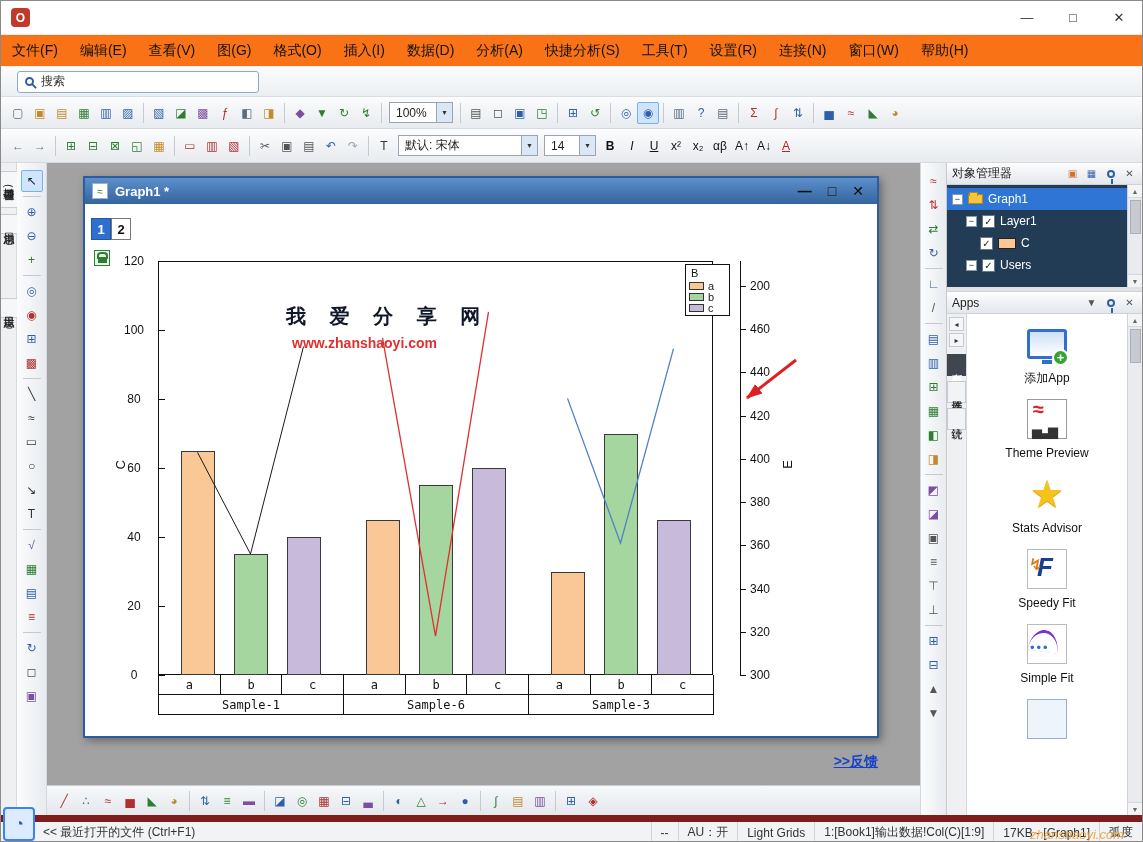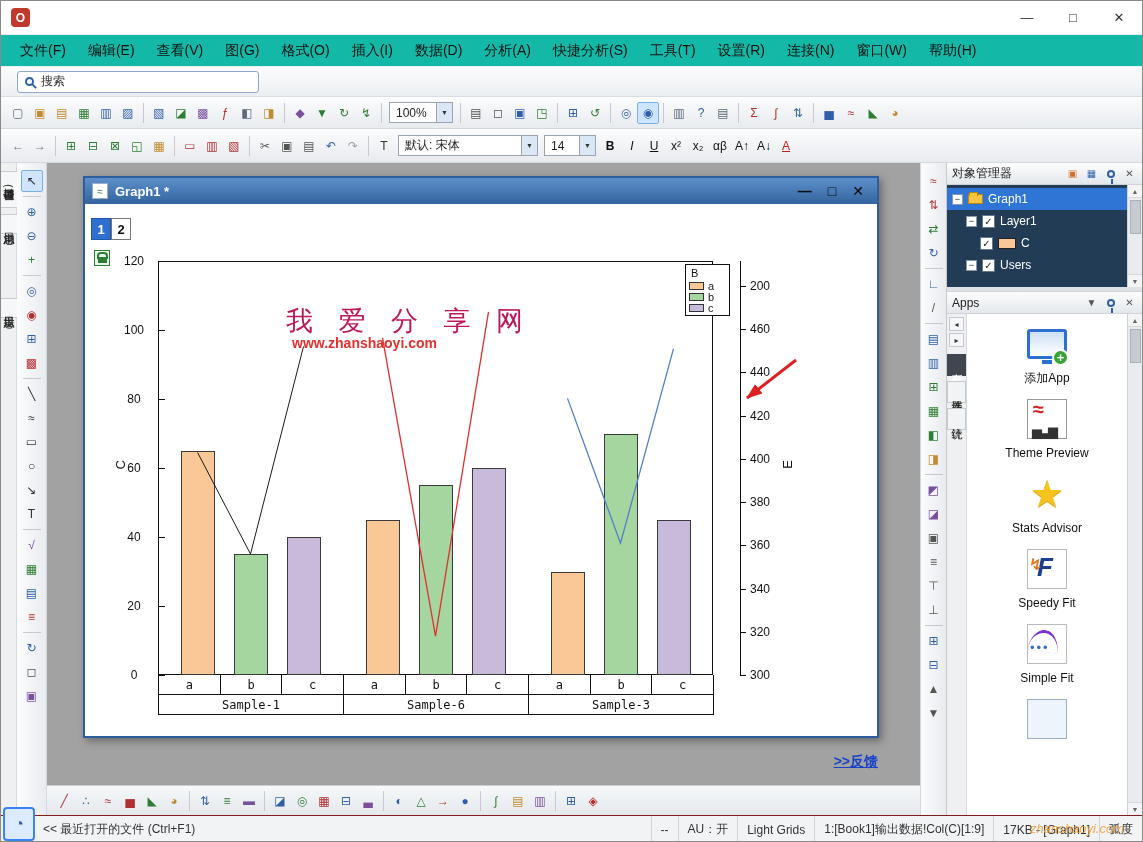--- a/index.html
+++ b/index.html
@@ -4,21 +4,21 @@
 <style>
 *{box-sizing:border-box;margin:0;padding:0}
 body{font-family:"Liberation Sans","DejaVu Sans",sans-serif;font-size:12px;color:#222;background:#777}
 .app{position:relative;width:1143px;height:842px;background:#fff;overflow:hidden;border:1px solid #8a8a8a}
 
 .titlebar{height:34px;display:flex;align-items:center;background:#fff;border-bottom:1px solid #ececec;padding-left:10px}
 .origin-logo{width:19px;height:19px;border-radius:4px;background:#c0392b;color:#fff;display:flex;align-items:center;justify-content:center;font-size:12px;font-weight:bold}
 .title{margin-left:9px;font-size:13px;color:#1a1a1a;white-space:nowrap}
 .win-controls{margin-left:auto;display:flex;height:100%}
 .win-btn{width:46px;height:100%;display:flex;align-items:center;justify-content:center;font-size:13px;color:#333}
-.menubar{height:32px;display:flex;align-items:center;background:#14b8a6;border-bottom:1px solid #f0f0f0;padding-left:8px}
+.menubar{height:32px;display:flex;align-items:center;background:#f97316;border-bottom:1px solid #f0f0f0;}
 .menu-item{padding:0 11px;font-size:14px;height:100%;display:flex;align-items:center;color:#111;white-space:nowrap}
 
 .searchrow{height:30px;background:linear-gradient(#fbfcfd,#eceff2);display:flex;align-items:center;padding-left:16px;border-bottom:1px solid #dadde1}
 .searchbox{width:242px;height:22px;background:#fff;border:1px solid #8fa8c8;border-radius:3px;display:flex;align-items:center;padding:0 7px;gap:7px}
 .mag{width:9px;height:9px;border:2px solid #2f5fa8;border-radius:50%;position:relative;flex:none}
 .mag::after{content:"";position:absolute;width:6px;height:2px;background:#2f5fa8;transform:rotate(45deg);right:-5px;bottom:-3px}
 .ph{color:#333;font-size:12px}
 .toolbar{height:32px;background:linear-gradient(#fbfcfd,#e8ebef);border-bottom:1px solid #d5d8dd;display:flex;align-items:center;padding:0 6px;overflow:hidden;white-space:nowrap}
 .toolbar.second{height:34px}
 .tbtn{min-width:22px;height:22px;display:flex;align-items:center;justify-content:center;border:1px solid transparent;border-radius:2px;padding:0 2px;flex:none}
@@ -55,21 +55,21 @@
 .tick-label{position:absolute;font-size:12px;color:#111;text-align:center}
 .rtick-label{position:absolute;font-size:12px;color:#111;text-align:left}
 .tickmark{position:absolute;height:1px;background:#111}
 .axis-label{position:absolute;writing-mode:vertical-rl;transform:rotate(180deg);font-size:13px;color:#111}
 .xtable{position:absolute;display:grid;font-family:"DejaVu Sans Mono","Liberation Mono",monospace;font-size:12px;border-left:1px solid #111}
 .xcell{border-right:1px solid #111;border-bottom:1px solid #111;display:flex;align-items:center;justify-content:center;color:#111}
 .legend{position:absolute;background:#fff;border:1px solid #111;font-size:11px;padding:2px 3px;z-index:3}
 .legend-title{font-size:11px;color:#111;padding-left:2px;height:13px}
 .legend-row{display:flex;align-items:center;gap:4px;height:11px}
 .legend-swatch{width:15px;height:8px;border:1px solid #333;flex:none}
-.wm1{position:absolute;color:#be185d;font-weight:normal;font-size:27px;letter-spacing:9px;white-space:nowrap;z-index:4}
+.wm1{position:absolute;color:#0f172a;font-weight:bold;font-size:20px;letter-spacing:9px;white-space:nowrap;z-index:4}
 .wm2{position:absolute;color:#e03030;font-weight:bold;font-size:14px;white-space:nowrap;z-index:4}
 .feedback{position:absolute;right:42px;bottom:14px;color:#1742c8;font-size:14px;font-weight:bold;text-decoration:underline;cursor:pointer}
 .toolbar.bottom{height:30px;border-top:1px solid #c9ccd1;border-bottom:none;background:linear-gradient(#f6f8fa,#e4e8ec)}
 
 .right-panel{width:196px;background:#eef0f2;border-left:1px solid #c9c9c9;display:flex;flex-direction:column}
 .panel-header{height:22px;display:flex;align-items:center;background:linear-gradient(#fdfdfd,#e3e7ec);border-bottom:1px solid #cfd3d8;padding:0 5px;font-size:12px;color:#222;gap:5px;flex:none}
 .ph-title{flex:1;white-space:nowrap;overflow:hidden}
 .ph-ico{width:15px;height:15px;display:flex;align-items:center;justify-content:center;font-size:10px;color:#555;flex:none}
 .pin{width:8px;height:8px;border:2px solid #2f5fa8;border-radius:50%;position:relative}
 .pin::after{content:"";position:absolute;left:2px;top:7px;width:2px;height:5px;background:#2f5fa8}
@@ -105,21 +105,21 @@
 .t-wave{position:absolute;left:9px;top:1px;font-size:20px;color:#d42020;font-weight:bold}
 .ico-star{font-size:38px;color:#f6c31c;text-shadow:0 1px 1px #c99700;line-height:40px}
 .ico-speedy{width:40px;height:40px;background:#fff;border:1px solid #bbb}
 .f1{position:absolute;left:13px;top:5px;font-size:26px;font-weight:bold;font-style:italic;color:#1b3f8f}
 .f2{position:absolute;left:5px;top:8px;font-size:16px;color:#e07820;font-weight:bold}
 .ico-scatter{width:40px;height:40px;background:#fff;border:1px solid #bbb}
 .dotrow{position:absolute;left:6px;top:18px;font-size:13px;color:#2f6fd0;letter-spacing:2px}
 .arc{position:absolute;left:5px;top:8px;width:30px;height:22px;border-top:3px solid #7b2fd0;border-radius:50% 50% 0 0/100% 100% 0 0;transform:rotate(8deg)}
 .ico-partial{width:40px;height:40px;background:#eef4fb;border:1px solid #9ab0c8}
 
-.statusbar{height:28px;background:#f2f3f5;border-top:1px solid #7f1d1d;display:flex;align-items:stretch;font-size:12px;color:#333;position:relative}
+.statusbar{height:28px;background:#f2f3f5;border-top:7px solid #7f1d1d;display:flex;align-items:stretch;font-size:12px;color:#333;position:relative}
 .sb-msg{flex:1;display:flex;align-items:center;padding-left:42px;white-space:nowrap;overflow:hidden}
 .sb-cell{display:flex;align-items:center;padding:0 9px;border-left:1px solid #d0d4d9;white-space:nowrap}
 .recent-btn{position:absolute;left:2px;top:806px;width:32px;height:34px;border:2px solid #3b82f6;background:#dcebff;border-radius:4px;display:flex;align-items:center;justify-content:center;color:#2f5fa8;font-size:16px;z-index:9}
 .sb-watermark{position:absolute;right:18px;top:5px;color:#f0a23a;font-size:13px;font-style:italic;opacity:.9;pointer-events:none}
 </style>
 </head>
 <body>
 
 <div class="app">
 

